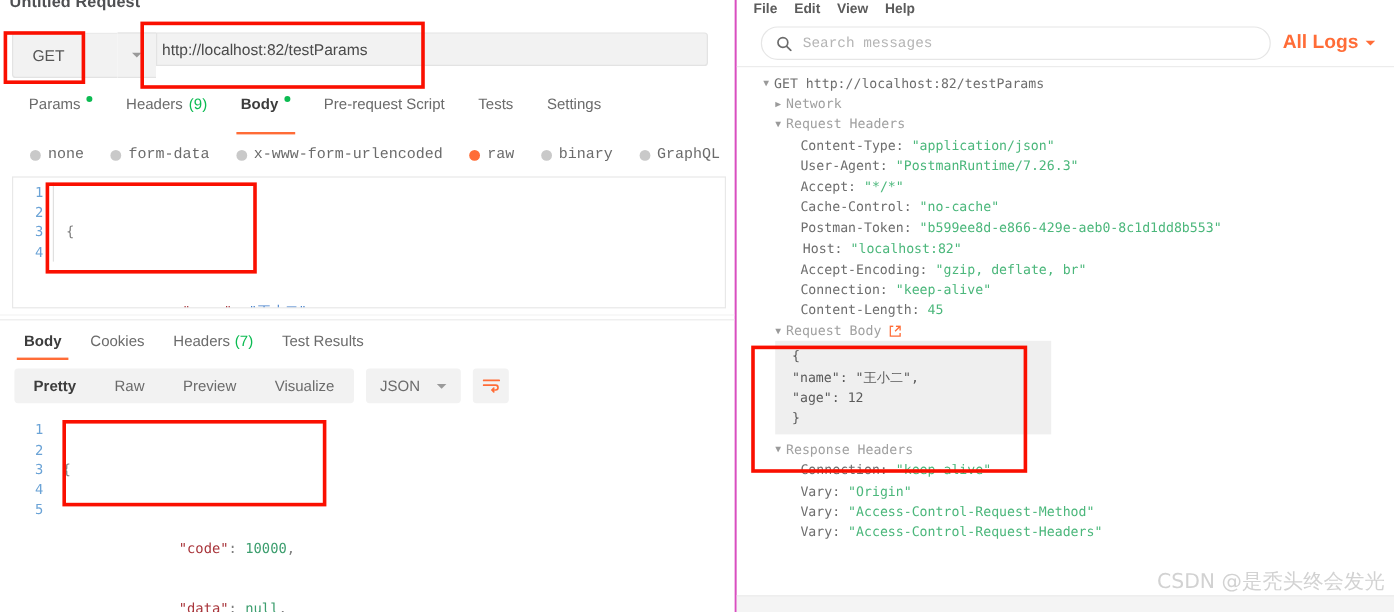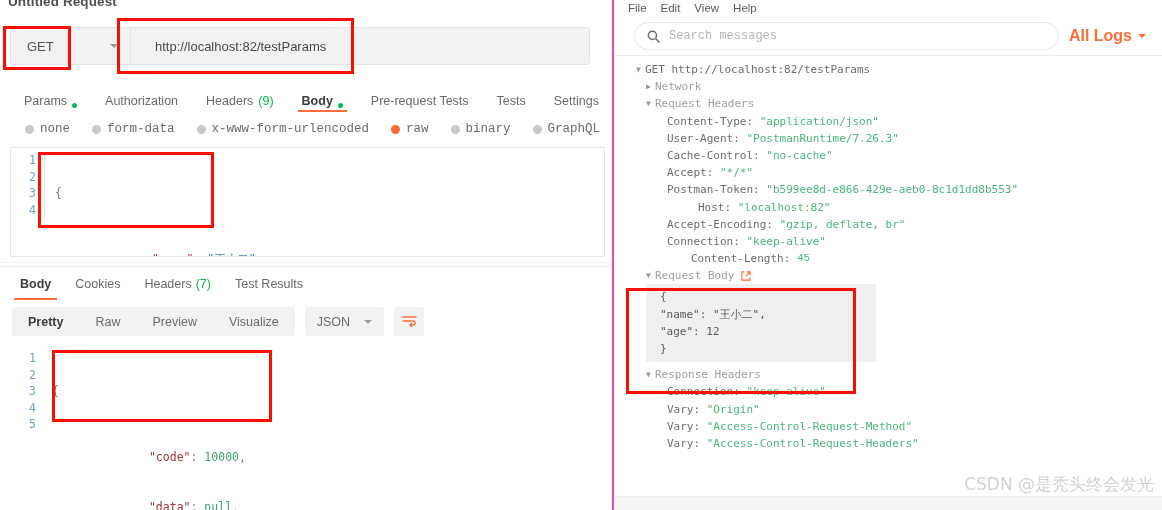--- a/index.html
+++ b/index.html
@@ -27,40 +27,40 @@
     width:88px; height:38px; background:#f2f2f2; border:1px solid #e3e3e3;
     border-right:none; display:flex; align-items:center; padding-left:16px;
     font-size:13px; color:#555; border-radius:3px 0 0 3px;
   }
   .method-caret {
     width:32px; height:38px; background:#f2f2f2; border:1px solid #e3e3e3;
     border-left:none; border-right:none; display:flex; align-items:center; justify-content:center;
   }
   .caret { width:0;height:0;border-left:4px solid transparent;border-right:4px solid transparent;border-top:4px solid #9a9a9a; }
   .url-input {
-    flex:1; height:38px; background:#f2f2f2; border:1px solid #e3e3e3;
-    display:flex; align-items:center; padding-left:24px; font-size:13px; color:#4a4a4a;
+    flex:1; height:28px; background:#f2f2f2; border:1px solid #e3e3e3;
+    display:flex; align-items:center; padding-left:4px; font-size:13px; color:#4a4a4a;
     border-radius:0 3px 3px 0;
   }
 
   
   .annot { position:absolute; border:3px solid #fa0f00; pointer-events:none; z-index:30; }
   .annot-get   { left:3px;  top:26px;  width:68px;  height:44px; }
   .annot-url   { left:117px;top:18px;  width:237px; height:56px; }
   .annot-reqbody { left:38px; top:152px; width:176px; height:76px; }
   .annot-resbody { left:52px; top:350px; width:220px; height:72px; }
   .annot-console { left:626px; top:288px; width:230px; height:106px; }
 
   
   .req-tabs {
     position:absolute; top:80px; left:0; width:612px; height:28px;
     display:flex; align-items:center; padding-left:10px; gap:0;
     font-size:12.5px; color:#6b6b6b;
   }
-  .req-tab { padding:0 14px; height:28px; display:flex; align-items:flex-end; gap:5px; position:relative; cursor:pointer; white-space:nowrap; }
+  .req-tab { padding:0 14px; height:28px; display:flex; align-items:flex-start; gap:5px; position:relative; cursor:pointer; white-space:nowrap; }
   .req-tab.active { color:#3d3d3d; font-weight:bold; }
   .req-tab.active:after {
     content:""; position:absolute; left:10px; right:10px; bottom:-4px; height:2.5px; background:#ff6c37;
   }
   .greendot { width:5px;height:5px;border-radius:50%;background:#0cbb52; display:inline-block; }
   .hcount { color:#0cbb52; }
 
   
   .body-types {
     position:absolute; top:118px; left:16px; width:600px; height:22px;
@@ -111,41 +111,41 @@
 
   
   .divider { width:2px; height:510px; background:#d94fc0; flex:0 0 2px; }
 
   
   .console { width:548px; height:510px; background:#fff; position:relative; }
   .menubar {
     height:16px; display:flex; align-items:center; gap:14px;
     padding-left:14px; font-size:11.5px; color:#5b5b5b;
   }
-  .menubar span { cursor:pointer; }
+  .menubar span { cursor:pointer;font-weight:bold; }
   .searchrow { display:flex; align-items:center; padding:6px 10px 10px 20px; gap:10px; }
   .searchbox {
     flex:1; height:28px; border:1px solid #e6e6e6; border-radius:14px;
     display:flex; align-items:center; padding:0 12px; gap:9px; background:#fff;
   }
   .searchbox .ph { font-size:12px; color:#b5b5b5;font-family:Liberation Mono, monospace; }
   .alllogs { color:#ff6c37; font-size:16px; font-weight:bold; display:flex; align-items:center; gap:6px; cursor:pointer; white-space:nowrap; padding-right:6px; }
   .alllogs .caret { border-top-color:#ff6c37; }
   .console-body {
     position:absolute; top:55px; left:0; width:548px; height:441px;
     border-top:1px solid #ececec; overflow:hidden;
     font-family:"DejaVu Sans Mono", monospace; font-size:11px; line-height:17.2px;
     padding-top:5px;
   }
   .crow { height:17.2px; white-space:pre; display:flex; align-items:center; }
   .tri { display:inline-block; width:9px; color:#9a9a9a; font-size:8px; }
   .c-dim { color:#a0a0a0; }
   .c-key { color:#6e6e6e; }
   .c-val { color:#4bb77b; }
-  .c-num { color:#4bb77b;font-family:Liberation Mono, monospace; }
+  .c-num { color:#4bb77b; }
   .reqbody-block {
     margin-left:32px; width:230px; background:#efefef; padding:4px 0 5px 0; color:#5a5a5a;
   }
   .reqbody-block .bl { padding-left:14px; height:17.2px; }
   .extlink { color:#ff6c37; font-size:10px; margin-left:6px; }
 
   .watermark {
     position:absolute; right:8px; bottom:14px; font-size:17px; color:#d2d2d2;
     font-family:"DejaVu Sans", sans-serif; z-index:40; white-space:nowrap;
   }
@@ -169,32 +169,29 @@
       </div>
       <div class="url-input">http://localhost:82/testParams</div>
     </div>
 
     <div class="req-tabs">
       <div class="req-tab">
         <span>Params</span>
         <span class="greendot"></span>
       </div>
       <div class="req-tab">
-        <span>Authorization</span>
-      </div>
-      <div class="req-tab">
         <span>Headers</span>
         <span class="hcount">(9)</span>
       </div>
       <div class="req-tab active">
         <span>Body</span>
         <span class="greendot"></span>
       </div>
       <div class="req-tab">
-        <span>Pre-request Tests</span>
+        <span>Pre-request Script</span>
       </div>
       <div class="req-tab">
         <span>Tests</span>
       </div>
       <div class="req-tab">
         <span>Settings</span>
       </div>
     </div>
 
     <div class="body-types">
@@ -339,27 +336,27 @@
       </div>
       <div class="crow" style="padding-left:32px;">
         <span class="tri">▶</span><span class="c-dim">Network</span>
       </div>
       <div class="crow" style="padding-left:32px;">
         <span class="tri">▼</span><span class="c-dim">Request Headers</span>
       </div>
 
       <div class="crow" style="padding-left:53px;"><span class="c-key">Content-Type:</span><span>&nbsp;</span><span class="c-val">"application/json"</span></div>
       <div class="crow" style="padding-left:53px;"><span class="c-key">User-Agent:</span><span>&nbsp;</span><span class="c-val">"PostmanRuntime/7.26.3"</span></div>
+      <div class="crow" style="padding-left:53px;"><span class="c-key">Accept:</span><span>&nbsp;</span><span class="c-val">"*/*"</span></div>
       <div class="crow" style="padding-left:53px;"><span class="c-key">Cache-Control:</span><span>&nbsp;</span><span class="c-val">"no-cache"</span></div>
-      <div class="crow" style="padding-left:53px;"><span class="c-key">Accept:</span><span>&nbsp;</span><span class="c-val">"*/*"</span></div>
       <div class="crow" style="padding-left:53px;"><span class="c-key">Postman-Token:</span><span>&nbsp;</span><span class="c-val">"b599ee8d-e866-429e-aeb0-8c1d1dd8b553"</span></div>
-      <div class="crow" style="padding-left:84px;"><span class="c-key">Host:</span><span>&nbsp;</span><span class="c-val">"localhost:82"</span></div>
+      <div class="crow" style="padding-left:55px;"><span class="c-key">Host:</span><span>&nbsp;</span><span class="c-val">"localhost:82"</span></div>
       <div class="crow" style="padding-left:53px;"><span class="c-key">Accept-Encoding:</span><span>&nbsp;</span><span class="c-val">"gzip, deflate, br"</span></div>
       <div class="crow" style="padding-left:53px;"><span class="c-key">Connection:</span><span>&nbsp;</span><span class="c-val">"keep-alive"</span></div>
-      <div class="crow" style="padding-left:77px;"><span class="c-key">Content-Length:</span><span>&nbsp;</span><span class="c-num">45</span></div>
+      <div class="crow" style="padding-left:53px;"><span class="c-key">Content-Length:</span><span>&nbsp;</span><span class="c-num">45</span></div>
 
       <div class="crow" style="padding-left:32px;">
         <span class="tri">▼</span><span class="c-dim">Request Body</span>
         <svg class="extlink" width="10" height="10" viewBox="0 0 10 10" style="margin-left:7px;">
           <path d="M3.4 0.9H0.9v8.2h8.2V6.6" stroke="#ff6c37" stroke-width="1.1" fill="none"></path>
           <path d="M5.6 0.9h3.5v3.5M9.1 0.9L4.9 5.1" stroke="#ff6c37" stroke-width="1.1" fill="none"></path>
         </svg>
       </div>
       <div class="reqbody-block">
         <div class="bl">{</div>

